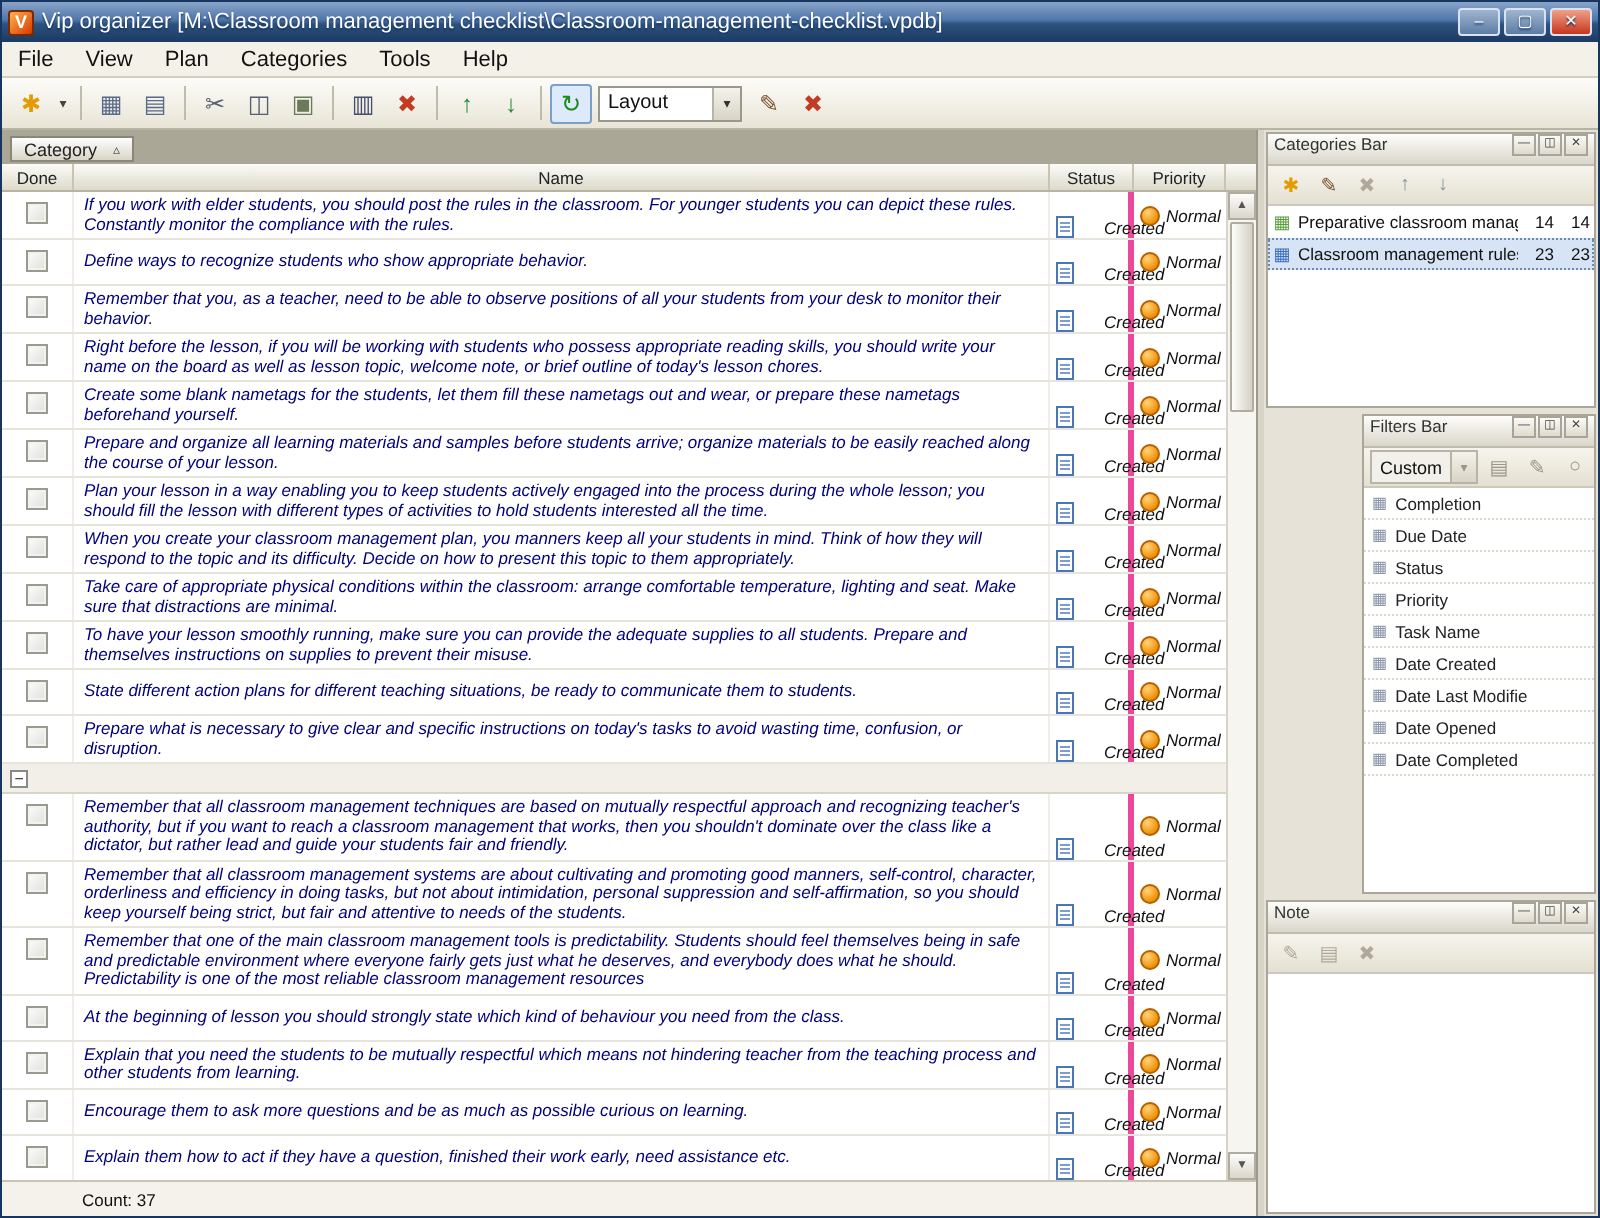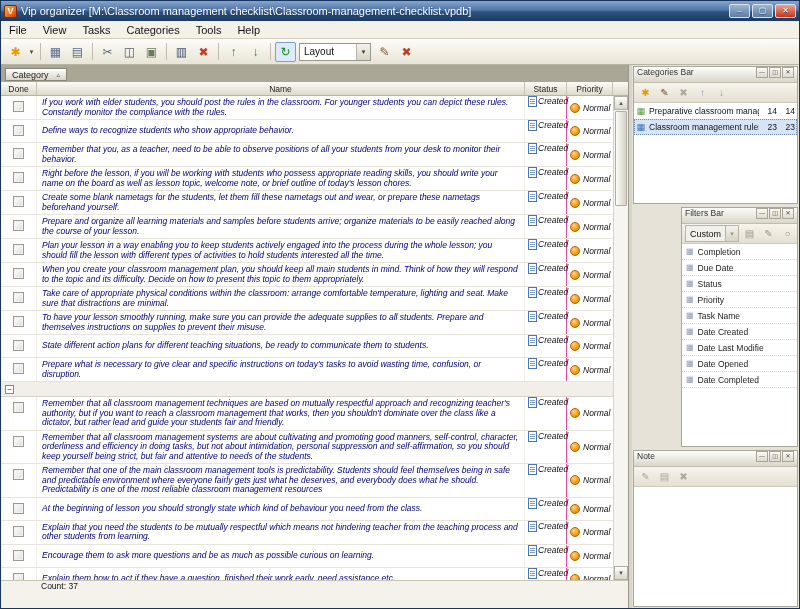--- a/index.html
+++ b/index.html
@@ -46,37 +46,37 @@
   .grid-header { height:14px; flex:none; display:flex; background:linear-gradient(#fbfbf8,#dddacb); border-bottom:1px solid #b8b4a4; font-size:8.5px; color:#222; }
   .hcell { display:flex; align-items:center; justify-content:center; border-right:1px solid #c8c4b4; }
   .h-done { width:36px; } .h-name { flex:1; } .h-status { width:42px; } .h-priority { width:46px; } .h-fill { width:15px; border-right:none; }
 
   .grid-wrap { flex:1; min-height:0; display:flex;font-style:italic; }
   .rows { flex:1; min-width:0; overflow:hidden; background:#fff; }
   .row { display:flex; border-bottom:1px solid #e6e4dc; min-height:23px; }
   .cell-done { width:36px; flex:none; display:flex; justify-content:center; align-items:flex-start; padding-top:5px; border-right:1px solid #efede5; }
   .cb { width:11px; height:11px; border:1px solid #9a9a90; background:linear-gradient(135deg,#fdfdfd,#dededa); box-shadow:inset 0 0 0 1px #f2f2ee; }
   .cell-name { flex:1; min-width:0; display:flex; align-items:center; font-size:8.5px; line-height:9.5px; color:#00007a; padding:2px 5px; border-right:1px solid #efede5; }
-  .cell-status { width:42px; flex:none; display:flex; align-items:flex-start; gap:1px; padding-left:3px; font-size:8.5px; color:#111; border-right:1px solid #ec4899; }
+  .cell-status { width:42px; flex:none; display:flex; align-items:flex-end; gap:15px; padding-left:3px; font-size:8.5px; color:#111; border-right:3px solid #ec4899; }
   .cell-priority { width:46px; flex:none; display:flex; align-items:center; gap:3px; padding-left:3px; font-size:8.5px; color:#111; }
   .st-icon { width:9px; height:11px; background:#fff; border:1px solid #4a76b8; position:relative; flex:none; }
   .st-icon::before { content:""; position:absolute; left:1px; top:2px; width:5px; height:1px; background:#7a9cd0; box-shadow:0 2px 0 #7a9cd0, 0 4px 0 #7a9cd0; }
   .pr-icon { width:10px; height:10px; border-radius:50%; background:radial-gradient(circle at 35% 30%, #ffd27a, #ef8e00 75%); border:1px solid #b36200; flex:none; }
 
   .cat-row { height:15px; display:flex; align-items:center; gap:4px; padding-left:4px; background:#f1efe8; border-bottom:1px solid #d8d5c8;
     font-size:8.5px; font-weight:bold; color:#00007a; }
   .expander { width:9px; height:9px; flex:none; border:1px solid #8a8a8a; background:#fff; font-size:8px; line-height:7px; text-align:center; color:#333; font-weight:normal; }
   .cat-label { white-space:nowrap; overflow:hidden; text-overflow:ellipsis; }
 
   .vscroll { width:15px; flex:none; background:#f6f5f0; border-left:1px solid #d8d5c8; display:flex; flex-direction:column; }
   .sbtn { height:14px; flex:none; background:linear-gradient(#fdfdfb,#d9d6ca); border:1px solid #b0ada0; font-size:6px; color:#555; display:flex; align-items:center; justify-content:center; }
   .sthumb { height:95px; margin:1px; background:linear-gradient(90deg,#fdfdfb,#d4d1c4); border:1px solid #b0ada0; border-radius:1px; }
   .strack { flex:1; }
 
-  .count-bar { height:28px; flex:none; display:flex; background:#f4f2ea; border-top:1px solid #c8c4b4; font-size:8.5px; color:#111; padding-left:40px; }
+  .count-bar { height:18px; flex:none; display:flex; align-items:center; background:#f4f2ea; border-top:1px solid #c8c4b4; font-size:8.5px; color:#111; padding-left:40px; }
 
   .splitter { width:3px; flex:none; background:#d8d4c8; }
 
   
   .sidebar { width:167px; flex:none; display:flex; flex-direction:column; gap:3px; padding:1px; background:#e6e2d8; }
   .panel { border:1px solid #aaa69a; background:#f6f5f0; display:flex; flex-direction:column; min-height:0; }
   .panel-cat { height:138px; flex:none; }
   .panel-flt { height:240px; flex:none;margin-left:48px; }
   .panel-note { flex:1; }
   .panel-header { height:16px; flex:none; display:flex; align-items:flex-start; padding:0 3px; font-size:8.5px; color:#333;
@@ -110,21 +110,21 @@
     <span class="win-btns">
       <span class="win-btn">–</span>
       <span class="win-btn">▢</span>
       <span class="win-btn close">✕</span>
     </span>
   </div>
 
   <div class="menubar">
       <span class="menu-item">File</span>
       <span class="menu-item">View</span>
-      <span class="menu-item">Tasks</span>
+      <span class="menu-item">Plan</span>
       <span class="menu-item">Categories</span>
       <span class="menu-item">Tools</span>
       <span class="menu-item">Help</span>
     </div>
 
   <div class="toolbar">
       <span class="tbtn" style="color: rgb(229, 154, 0);">✱</span>
       <span class="tbtn-arrow">▾</span>
       <span class="tsep"></span>
       <span class="tbtn" style="color: rgb(90, 106, 138);">▦</span>
@@ -261,21 +261,21 @@
               </span>
               <span class="cell-priority">
                 <span class="pr-icon"></span>
                 <span>Normal</span>
               </span>
             </div>
             <div class="row">
               <span class="cell-done">
                 <span class="cb"></span>
               </span>
-              <span class="cell-name">When you create your classroom management plan, you should keep all main students in mind. Think of how they will respond to the topic and its difficulty. Decide on how to present this topic to them appropriately.</span>
+              <span class="cell-name">When you create your classroom management plan, you manners keep all your students in mind. Think of how they will respond to the topic and its difficulty. Decide on how to present this topic to them appropriately.</span>
               <span class="cell-status">
                 <span class="st-icon"></span>
                 <span>Created</span>
               </span>
               <span class="cell-priority">
                 <span class="pr-icon"></span>
                 <span>Normal</span>
               </span>
             </div>
             <div class="row">

